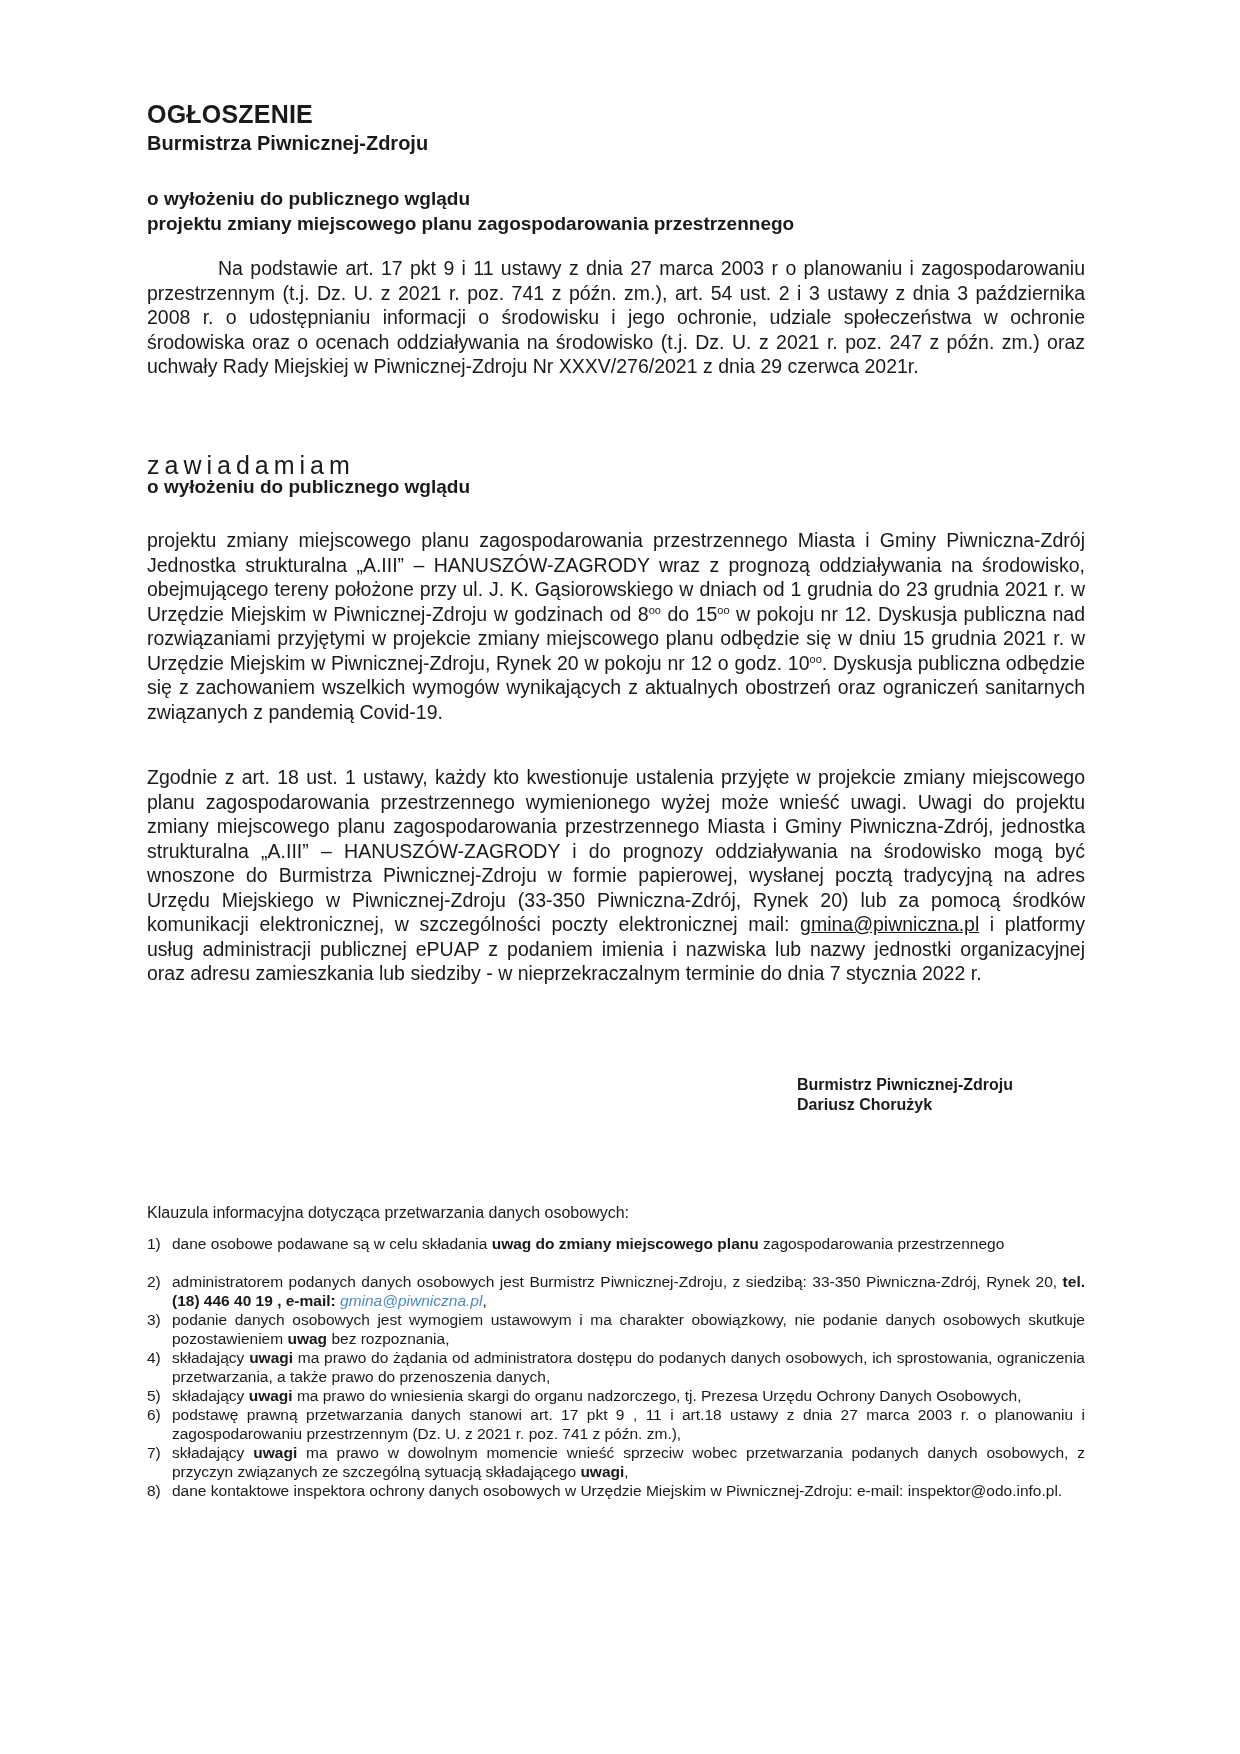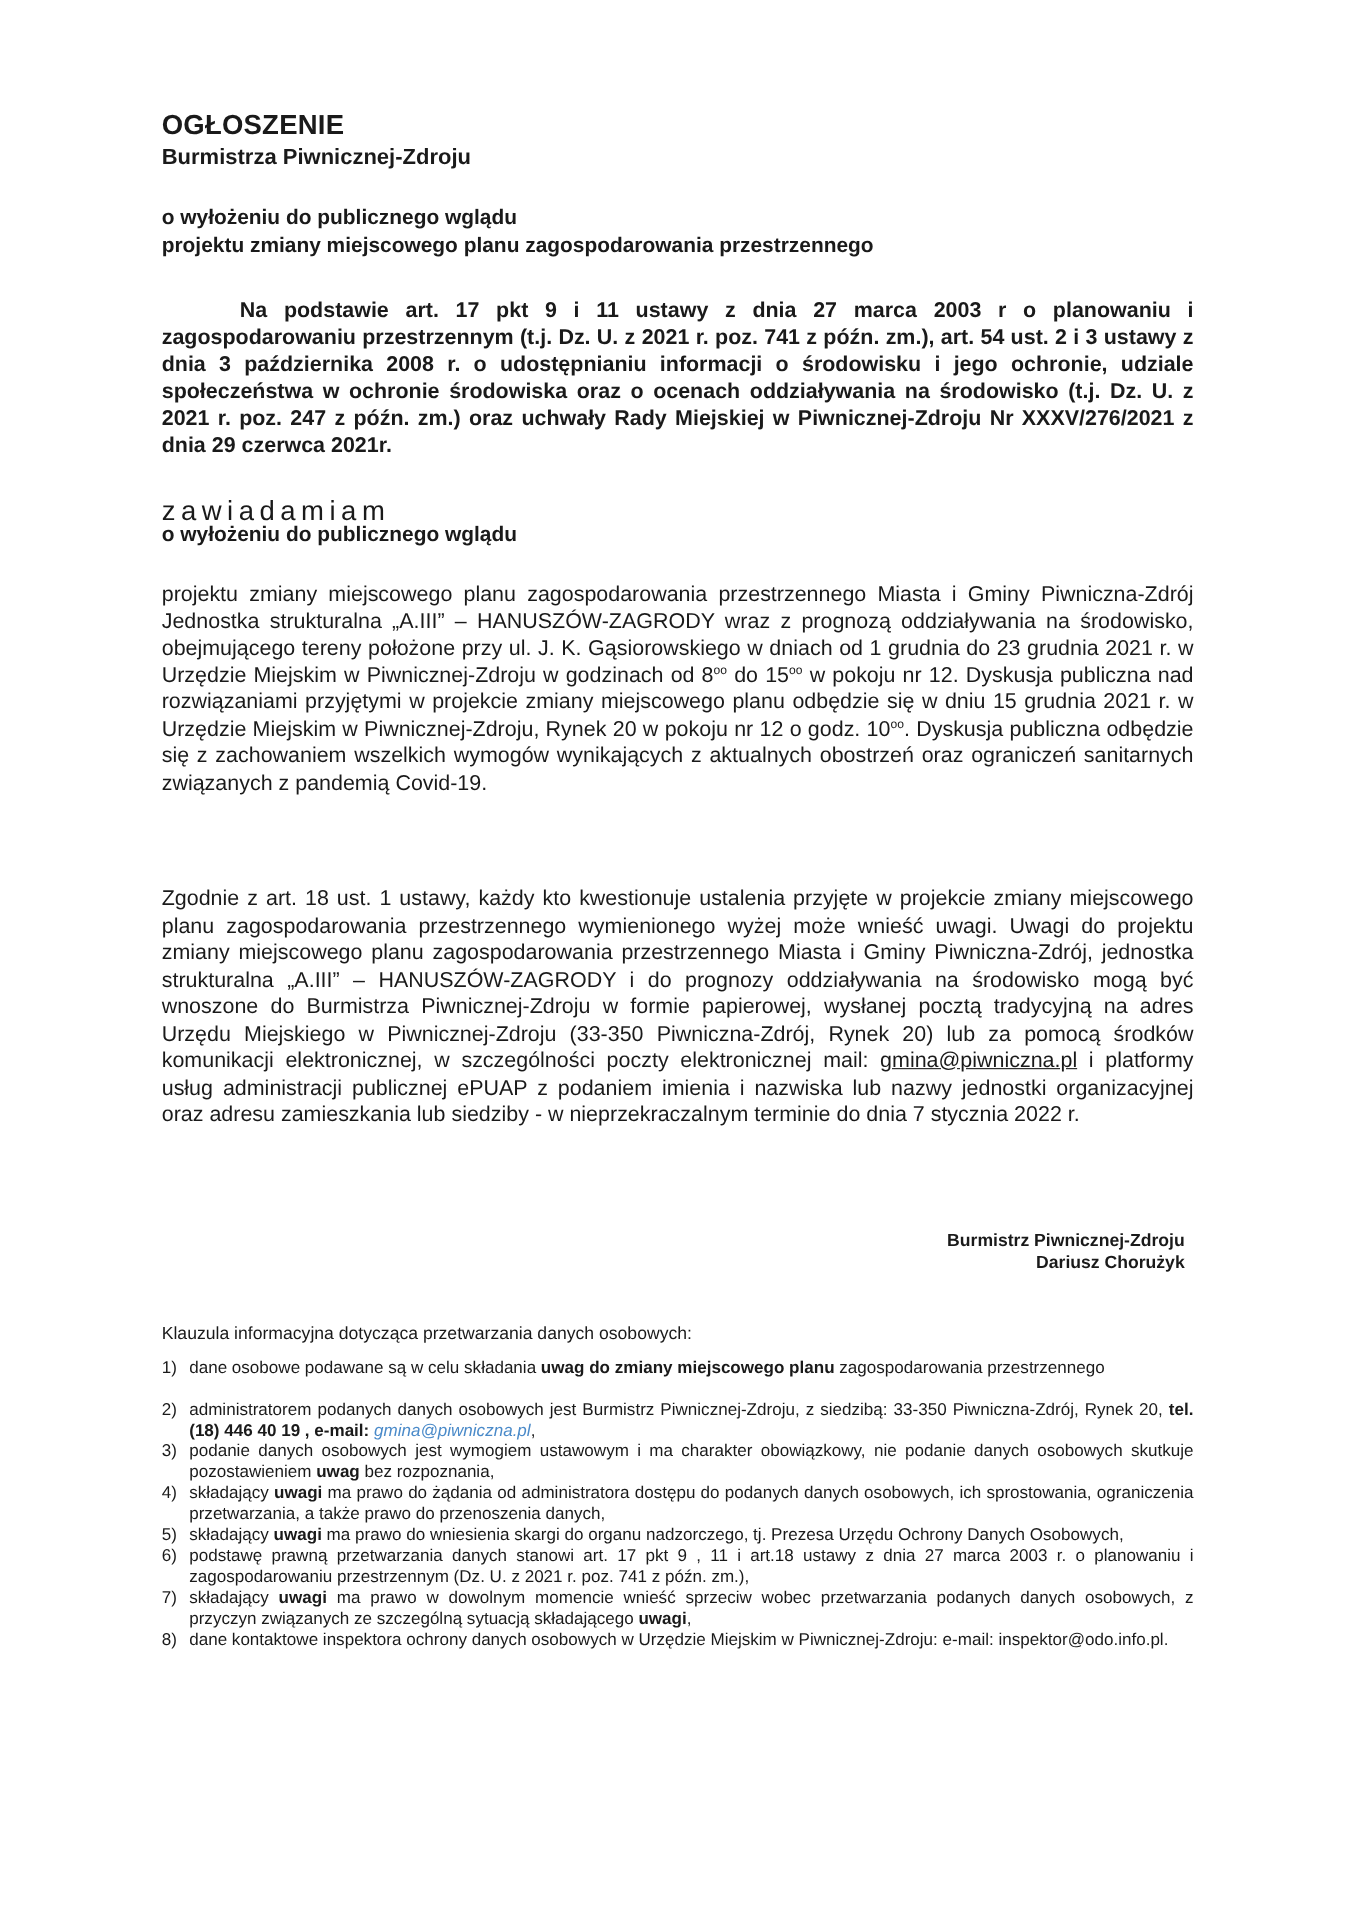--- a/index.html
+++ b/index.html
@@ -5,29 +5,29 @@
   html, body { margin: 0; padding: 0; background: #ffffff; }
   body { width: 1240px; height: 1754px; position: relative; overflow: hidden;
          font-family: "Liberation Sans", sans-serif; color: #1a1a1a; }
   .page { position: absolute; left: 147px; top: 0; width: 938px; }
   .center { }
   .title { position: absolute; left: 0; width: 938px; top: 100px; font-size: 25px; font-weight: bold; letter-spacing: 0.2px; }
   .subtitle { position: absolute; left: 0; width: 938px; top: 132px; font-size: 20px; font-weight: bold; }
   .about1 { position: absolute; left: 0; width: 938px; top: 188px; font-size: 19px; font-weight: bold; }
   .about2 { position: absolute; left: 0; width: 938px; top: 213px; font-size: 19px; font-weight: bold; }
   .para { font-size: 19.5px; line-height: 24.5px; text-align: justify; margin: 0; }
-  .p1 { position: absolute; left: 0; width: 938px; top: 270px; font-weight: bold; }
+  .p1 { position: absolute; left: 0; width: 938px; top: 256px; }
   .p1 .indent { display: inline-block; width: 71px; }
   .announce { position: absolute; left: 0; width: 938px; top: 451px; font-size: 25px; font-weight: normal; letter-spacing: 5px; }
   .announce2 { position: absolute; left: 0; width: 938px; top: 476px; font-size: 19px; font-weight: bold; }
   .p2 { position: absolute; left: 0; width: 938px; top: 528px; }
-  .p3 { position: absolute; left: 0; width: 938px; top: 765px; margin-top: 40px; }
+  .p3 { position: absolute; left: 0; width: 938px; top: 765px; }
   sup { font-size: 11px; vertical-align: 7px; line-height: 0; }
   .mail-link { color: #1a1a1a; text-decoration: underline; }
-  .sig { position: absolute; left: 650px; width: 280px; top: 1075px; font-size: 16px; font-weight: bold; text-align: right; line-height: 20px; margin-top: 44px; }
+  .sig { position: absolute; left: 650px; width: 280px; top: 1075px; font-size: 16px; font-weight: bold; text-align: left; line-height: 20px; }
   .clause-title { position: absolute; left: 0; top: 1204px; font-size: 16px; font-weight: normal; }
   .clauses { position: absolute; left: 0; top: 1234px; width: 938px; margin: 0; padding: 0; list-style: none; font-size: 15.5px; line-height: 19px; }
   .clauses li { position: relative; padding-left: 25px; text-align: justify; }
   .clauses .num { position: absolute; left: 0; top: 0; }
   .clauses .b { font-weight: bold; }
   .email-blue { color: #4a8ac9; font-style: italic; }
 </style>
 </head>
 <body>
 

